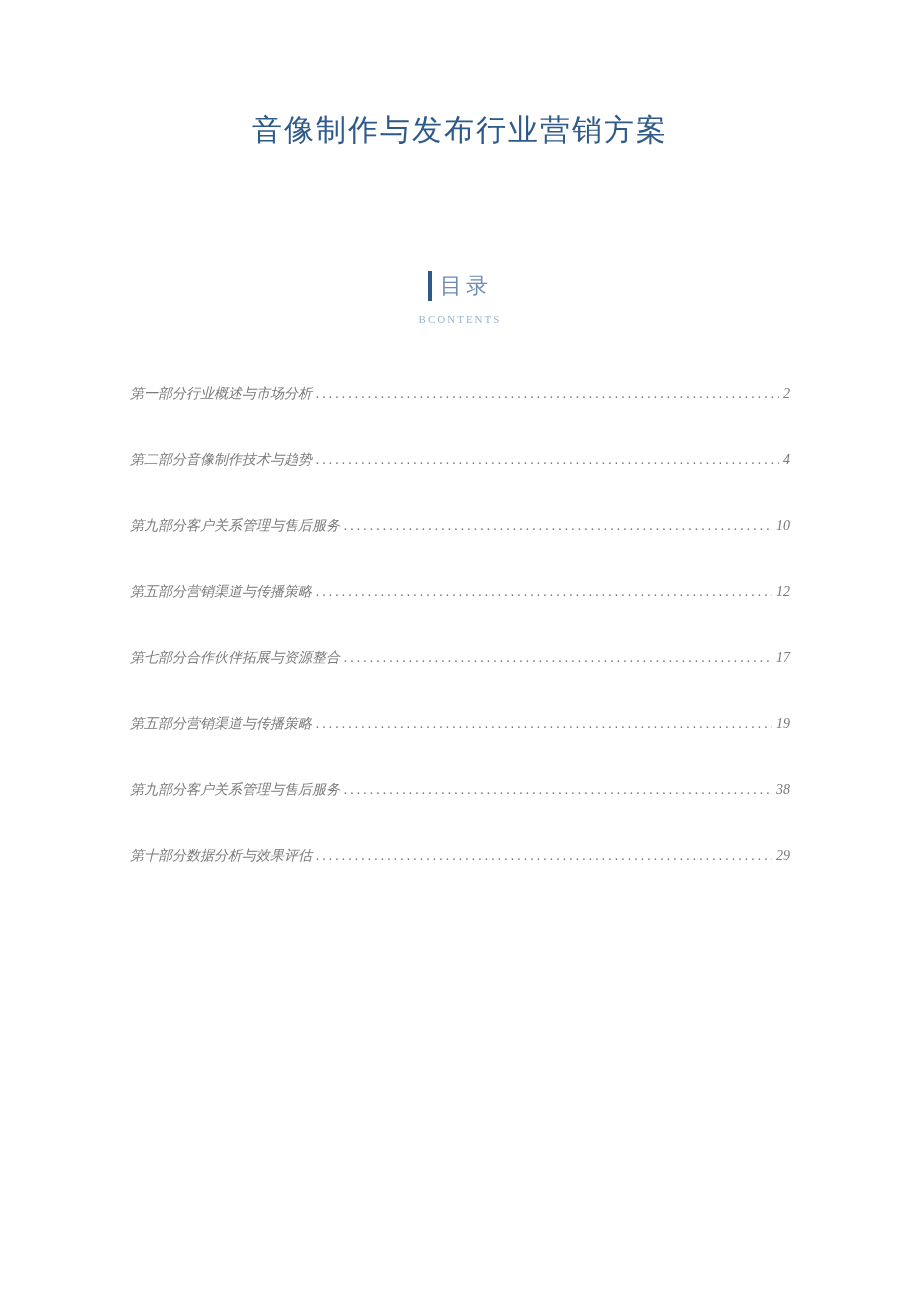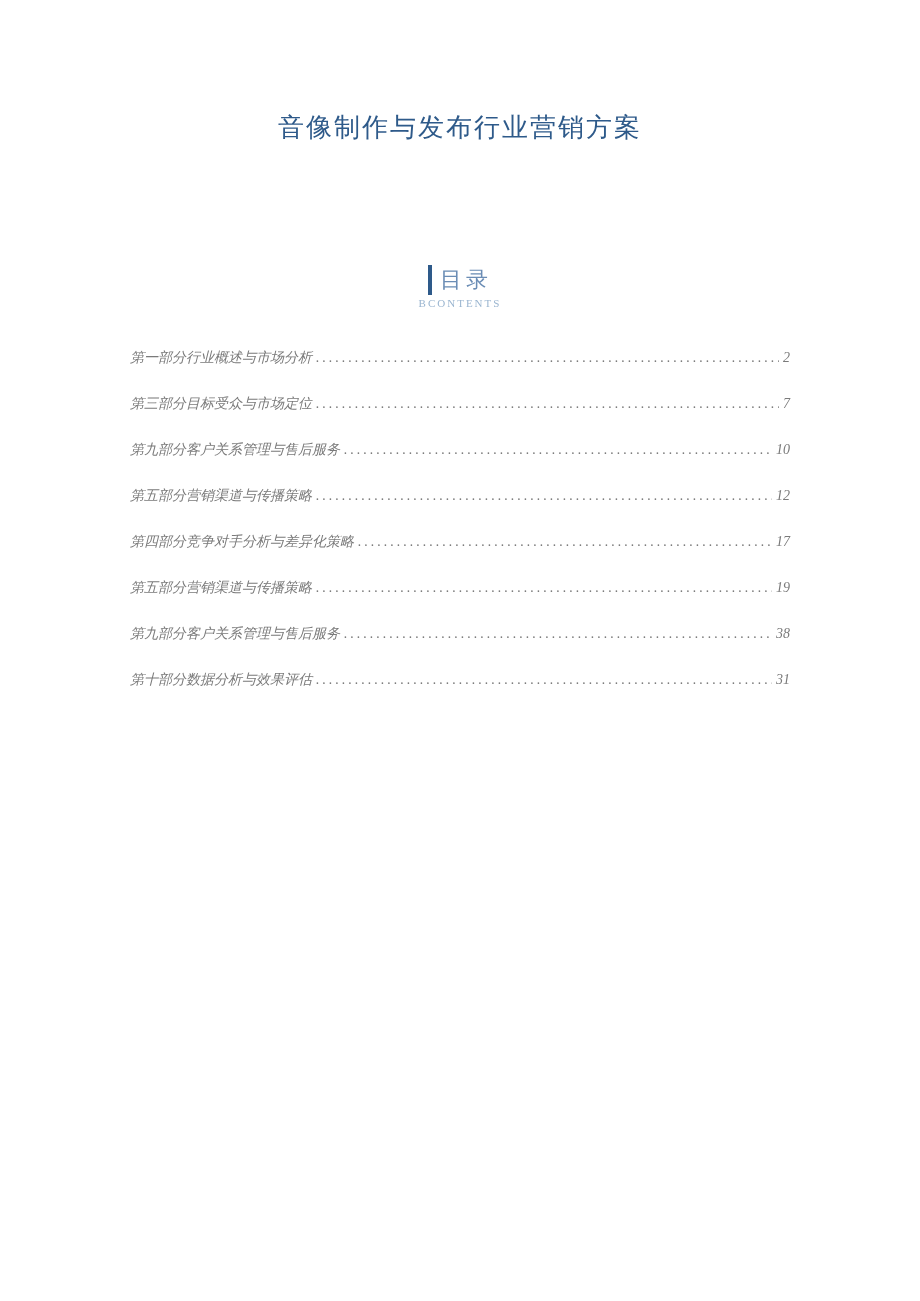--- a/index.html
+++ b/index.html
@@ -8,21 +8,21 @@
       height: 1301px;
       background: #ffffff;
       font-family: "SimSun", "宋体", serif;
       position: relative;
     }
     .page {
       padding: 110px 130px 0 130px;
     }
     .title {
       text-align: center;
-      font-size: 26px;
+      font-size: 30px;
       color: #2e5a8a;
       font-weight: normal;
       letter-spacing: 2px;
       margin-bottom: 120px;
     }
     .toc-header {
       display: flex;
       flex-direction: column;
       align-items: center;
       margin-bottom: 40px;
@@ -40,37 +40,38 @@
     .toc-title {
       font-size: 22px;
       color: #6b8db5;
       letter-spacing: 4px;
       font-weight: normal;
     }
     .toc-subtitle {
       font-size: 11px;
       color: #9ab5d0;
       letter-spacing: 2px;
-      margin-top: 2px;
+      margin-top: 12px;
     }
     .toc-list {
       width: 100%;
     }
     .toc-entry {
       display: flex;
       align-items: baseline;
       font-size: 14px;
       color: #7a7a7a;
       font-style: italic;
       margin-bottom: 28px;
       white-space: nowrap;
       font-family: "KaiTi", "楷体", serif;
     }
     .toc-entry-label {
       flex: 0 0 auto;
+      margin-top: 20px;
     }
     .toc-dots {
       flex: 1 1 auto;
       overflow: hidden;
       letter-spacing: 3px;
       color: #7a7a7a;
       margin: 0 4px;
     }
     .toc-dots::before {
       content: "..........................................................................................................................................";
@@ -94,49 +95,49 @@
     <div class="toc-subtitle">BCONTENTS</div>
   </div>
 
   <div class="toc-list">
     <div class="toc-entry">
       <span class="toc-entry-label">第一部分行业概述与市场分析</span>
       <span class="toc-dots"></span>
       <span class="toc-page">2</span>
     </div>
     <div class="toc-entry">
-      <span class="toc-entry-label">第三部分目标受众与市场定位</span>
+      <span class="toc-entry-label">第二部分音像制作技术与趋势</span>
       <span class="toc-dots"></span>
-      <span class="toc-page">7</span>
+      <span class="toc-page">4</span>
     </div>
     <div class="toc-entry">
       <span class="toc-entry-label">第九部分客户关系管理与售后服务</span>
       <span class="toc-dots"></span>
       <span class="toc-page">10</span>
     </div>
     <div class="toc-entry">
       <span class="toc-entry-label">第五部分营销渠道与传播策略</span>
       <span class="toc-dots"></span>
       <span class="toc-page">12</span>
     </div>
     <div class="toc-entry">
-      <span class="toc-entry-label">第四部分竞争对手分析与差异化策略</span>
+      <span class="toc-entry-label">第七部分合作伙伴拓展与资源整合</span>
       <span class="toc-dots"></span>
       <span class="toc-page">17</span>
     </div>
     <div class="toc-entry">
       <span class="toc-entry-label">第五部分营销渠道与传播策略</span>
       <span class="toc-dots"></span>
       <span class="toc-page">19</span>
     </div>
     <div class="toc-entry">
       <span class="toc-entry-label">第九部分客户关系管理与售后服务</span>
       <span class="toc-dots"></span>
       <span class="toc-page">38</span>
     </div>
     <div class="toc-entry">
       <span class="toc-entry-label">第十部分数据分析与效果评估</span>
       <span class="toc-dots"></span>
-      <span class="toc-page">31</span>
+      <span class="toc-page">29</span>
     </div>
   </div>
 
 </div>
 
 </body></html>

